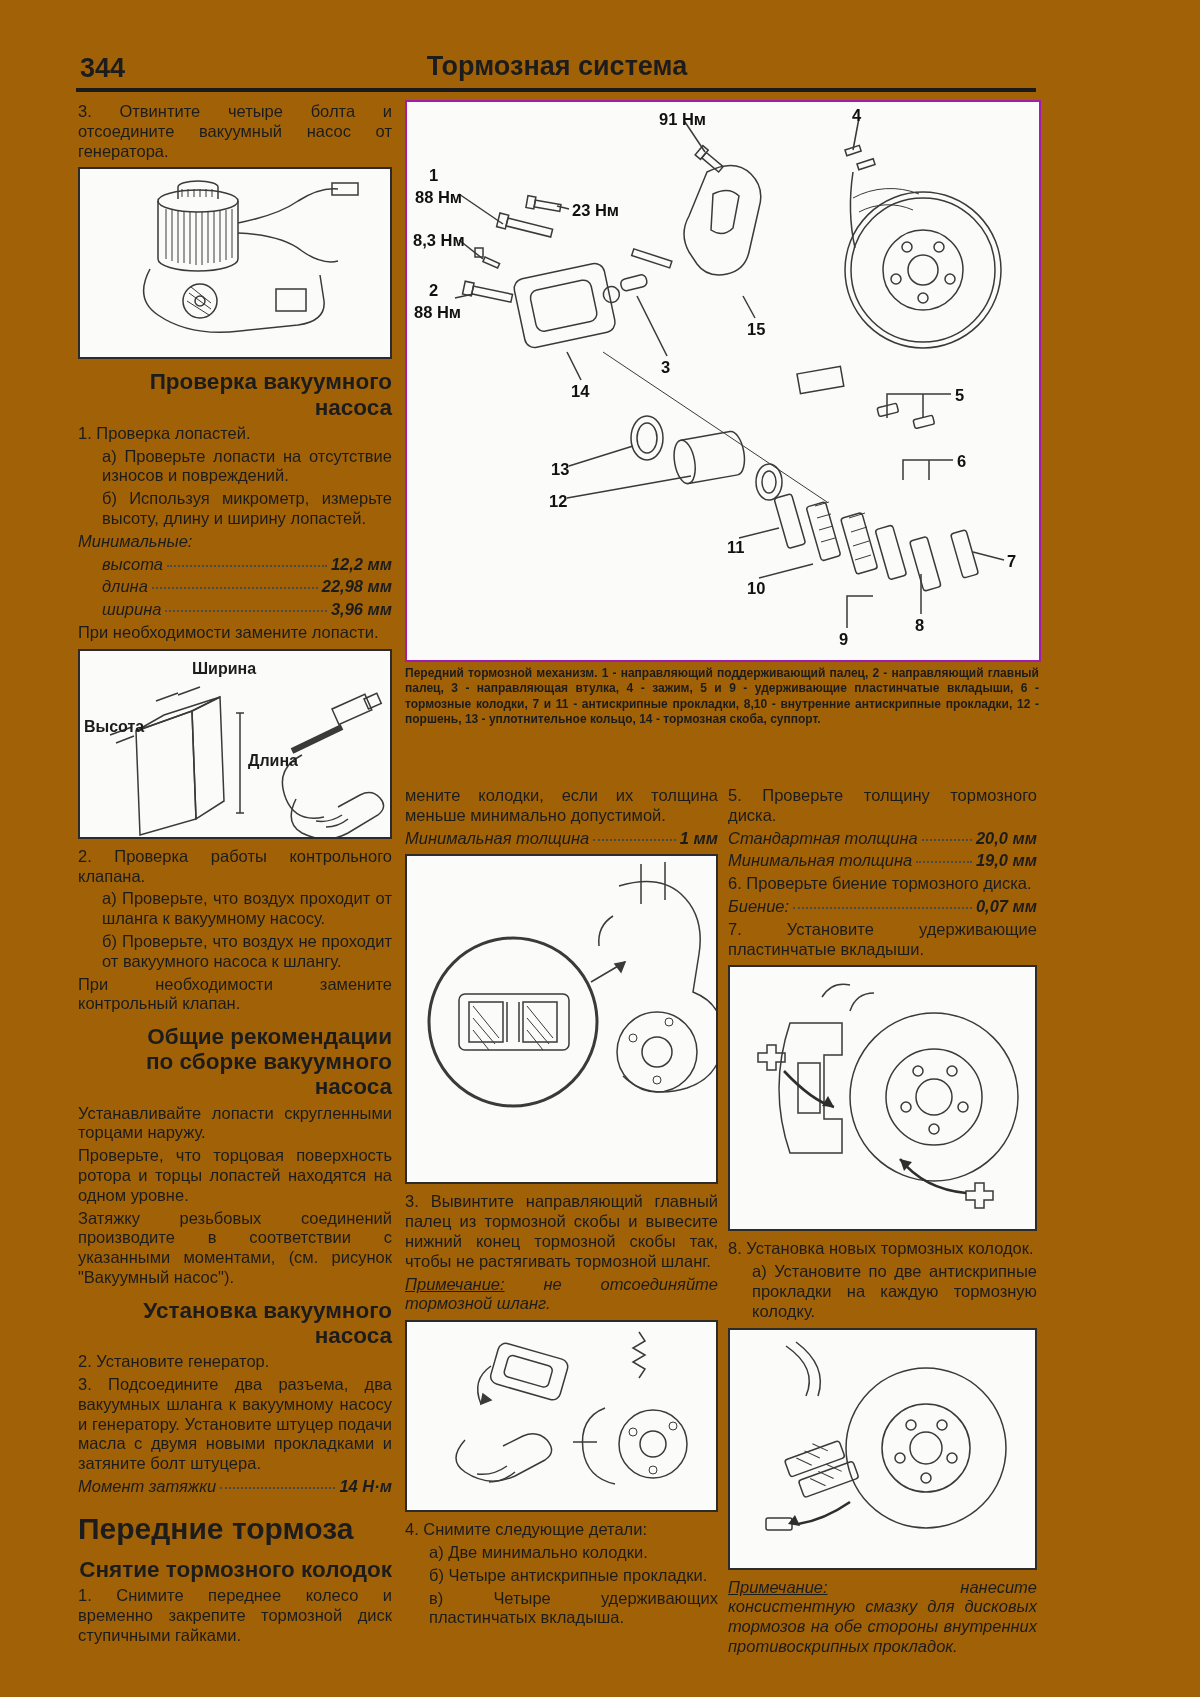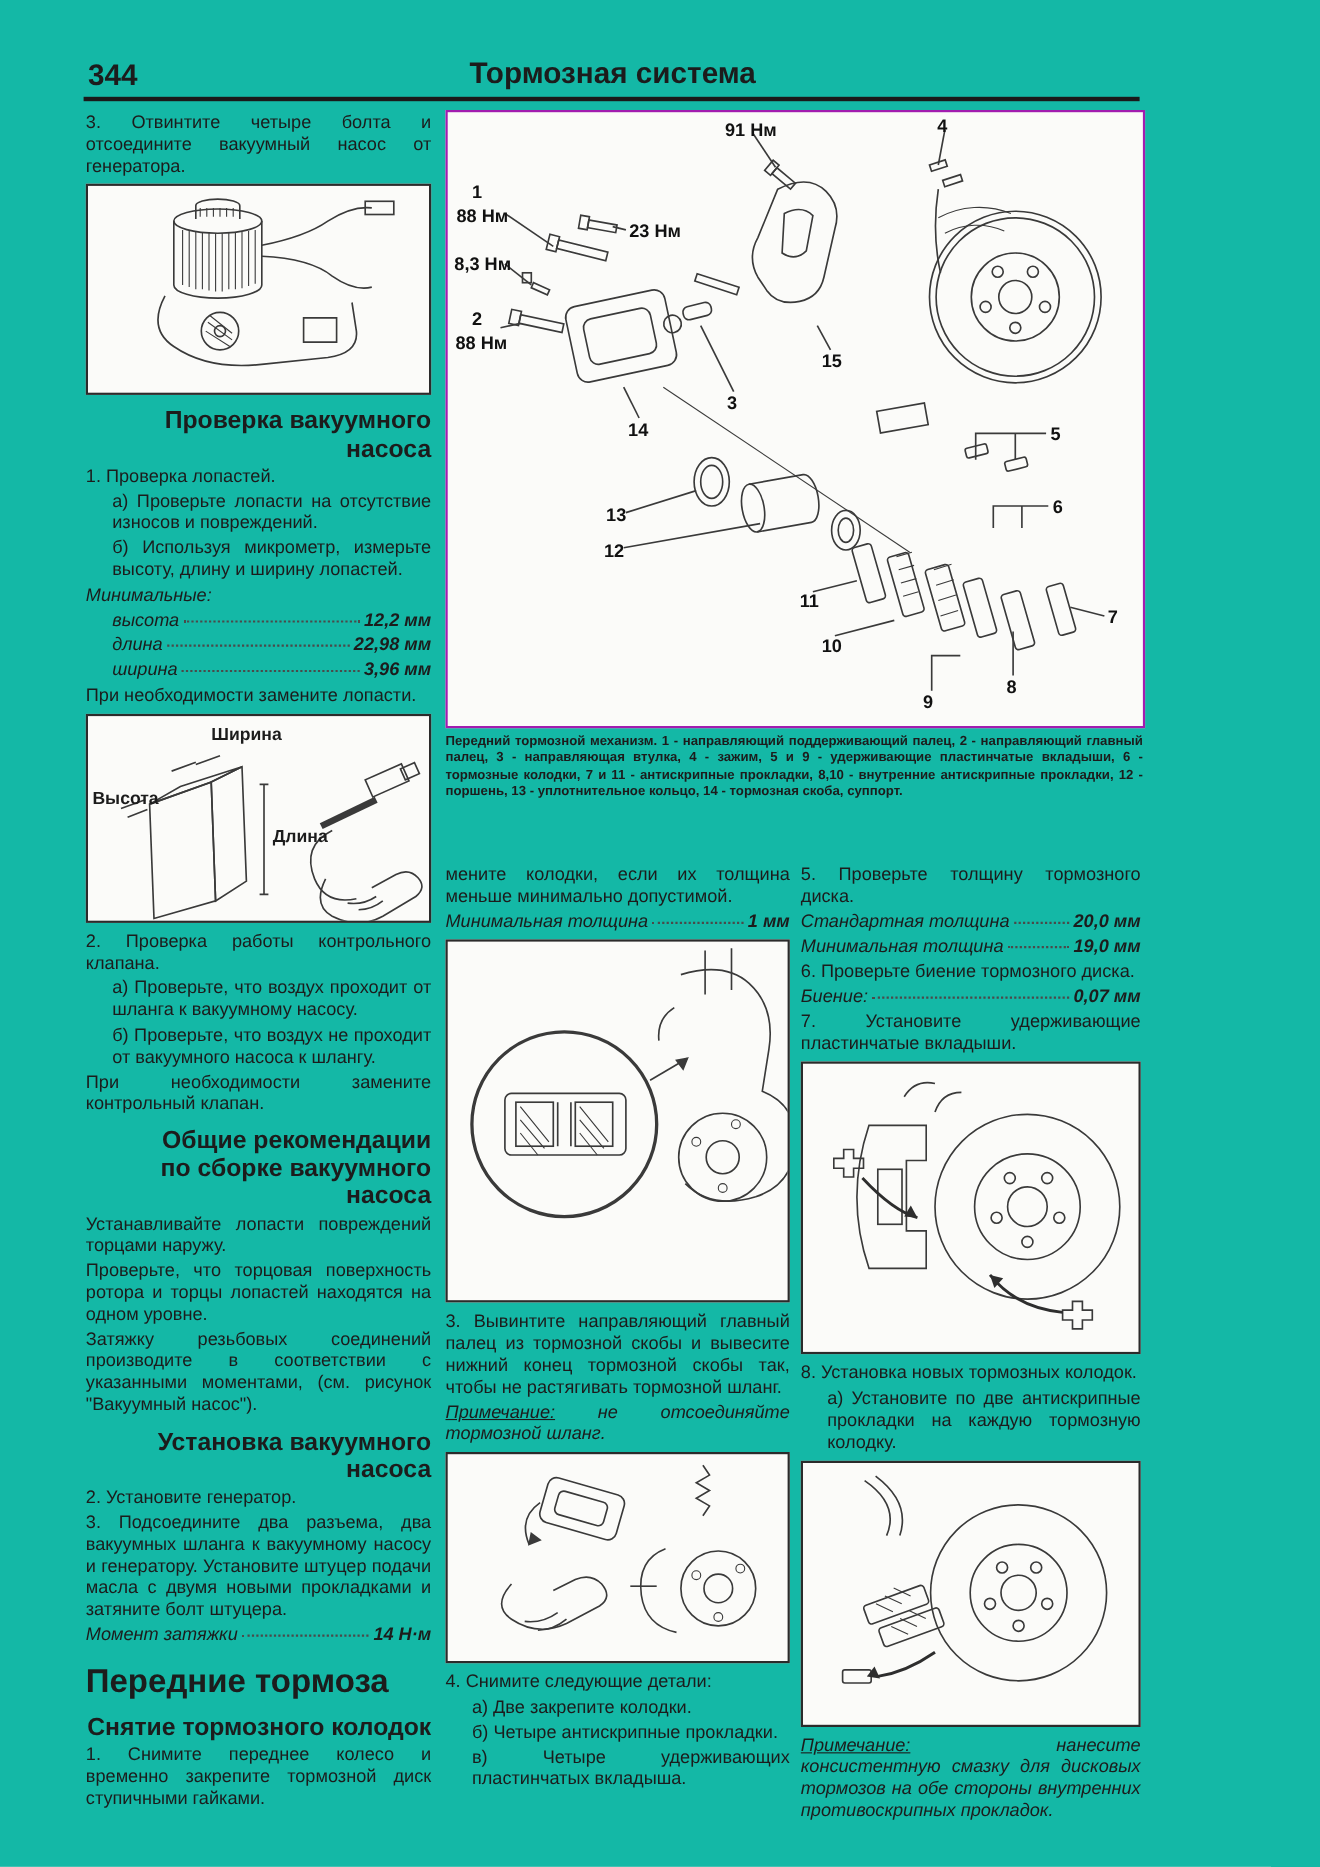--- a/index.html
+++ b/index.html
@@ -1,19 +1,19 @@
 <!DOCTYPE html>
 <html><head>
 <meta charset="utf-8">
 <style>
   html,body{margin:0;padding:0;}
   body{background:#e9e9e7;}
   .page{
     position:relative; width:1200px; height:1697px;
-    background:#14b8a6; color:#1c1c1c;
+    background:#a16207; color:#1c1c1c;
     font-family:"Liberation Sans", sans-serif;
     font-size:16.5px; line-height:1.2;
     overflow:hidden;
   }
   
   .pgnum{position:absolute;left:80px;top:52px;font-size:27px;font-weight:bold;}
   .ptitle{position:absolute;left:78px;top:50px;width:958px;text-align:center;font-size:27px;font-weight:bold;}
   .rule{position:absolute;left:76px;top:88px;width:960px;height:4px;background:#1a1a1a;}
   
   .col{position:absolute;text-align:justify;}
@@ -123,21 +123,21 @@
       <span class="figlabel" style="left:168px;top:100px;">Длина</span>
     </div>
 
     <p>2. Проверка работы контрольного клапана.</p>
     <p class="sub">а) Проверьте, что воздух проходит от шланга к вакуумному насосу.</p>
     <p class="sub">б) Проверьте, что воздух не проходит от вакуумного насоса к шлангу.</p>
     <p>При необходимости замените контрольный клапан.</p>
 
     <div class="h2 two">Общие рекомендации
 по сборке вакуумного насоса</div>
-    <p>Устанавливайте лопасти повреждений торцами наружу.</p>
+    <p>Устанавливайте лопасти скругленными торцами наружу.</p>
     <p>Проверьте, что торцовая поверхность ротора и торцы лопастей находятся на одном уровне.</p>
     <p>Затяжку резьбовых соединений производите в соответствии с указанными моментами, (см. рисунок "Вакуумный насос").</p>
 
     <div class="h2">Установка вакуумного насоса</div>
     <p>2. Установите генератор.</p>
     <p>3. Подсоедините два разъема, два вакуумных шланга к вакуумному насосу и генератору. Установите штуцер подачи масла с двумя новыми прокладками и затяните болт штуцера.</p>
     <div class="lead">
       <span class="nm">Момент затяжки</span>
       <span class="dots"></span>
       <span class="vl">14 Н·м</span>
@@ -338,21 +338,21 @@
         </g>
         <g class="lt">
           <circle cx="246" cy="148" r="4"></circle>
             <circle cx="226" cy="110" r="4"></circle>
             <circle cx="266" cy="104" r="4"></circle>
         </g>
       </svg>
     </div>
 
     <p>4. Снимите следующие детали:</p>
-    <p class="sub">а) Две закрепите колодки.</p>
+    <p class="sub">а) Две минимально колодки.</p>
     <p class="sub">б) Четыре антискрипные прокладки.</p>
     <p class="sub">в) Четыре удерживающих пластинчатых вкладыша.</p>
   </div>
 
   <div class="col right">
     <p>5. Проверьте толщину тормозного диска.</p>
     <div class="lead">
       <span class="nm">Стандартная толщина</span>
       <span class="dots"></span>
       <span class="vl">20,0 мм</span>

